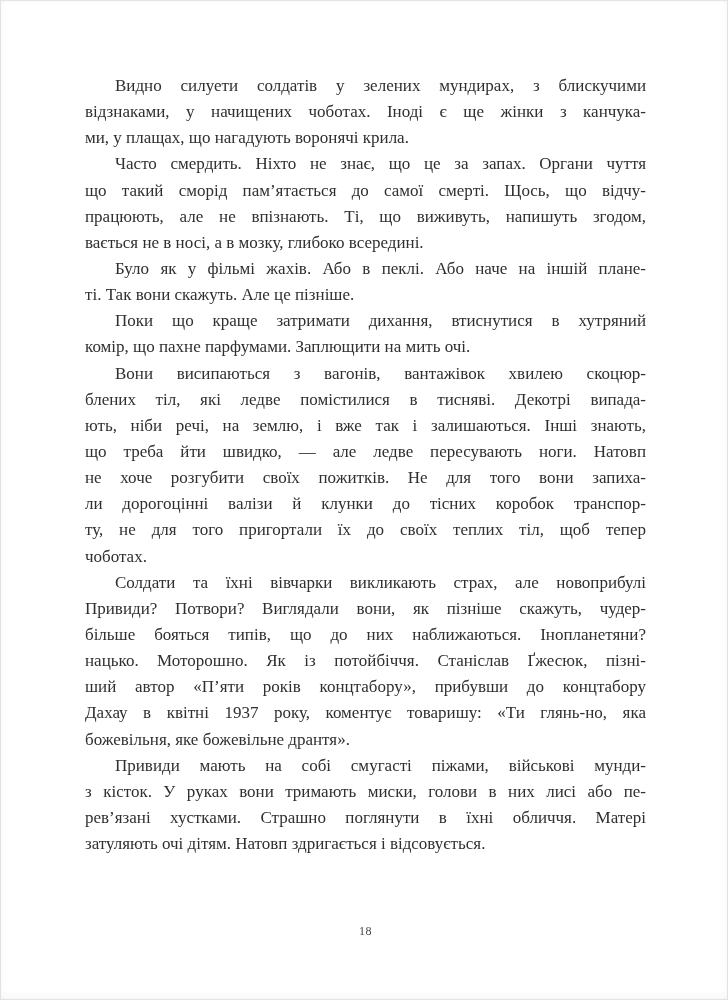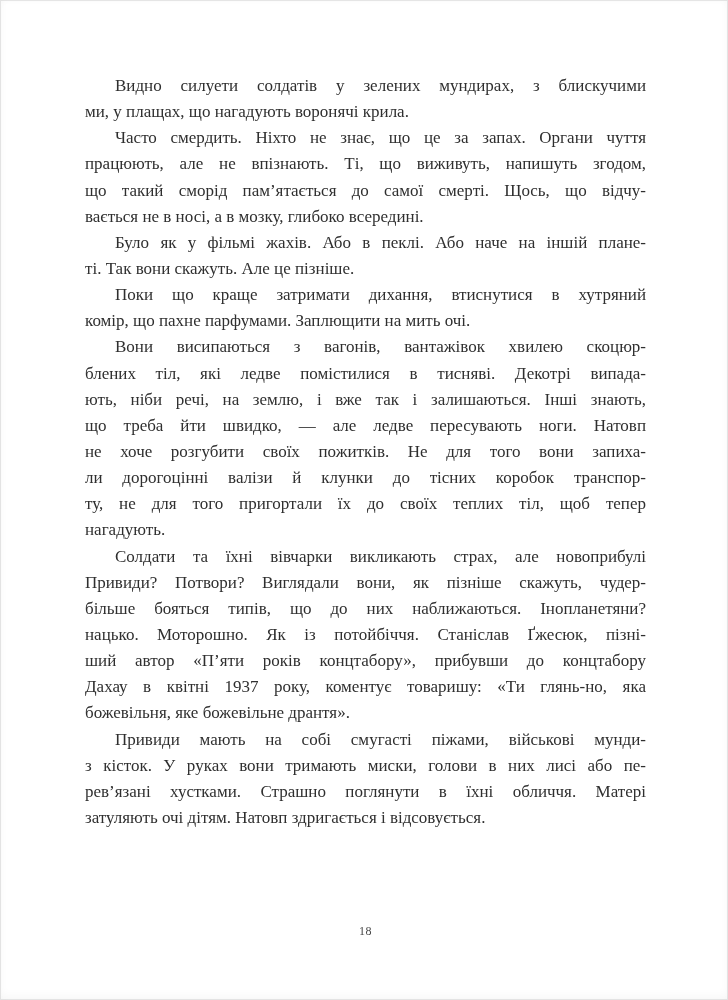--- a/index.html
+++ b/index.html
@@ -58,37 +58,38 @@
     letter-spacing: 0.5px;
     color: #474747;
   }
 </style>
 </head>
 <body>
 
 <div class="page">
   <div class="text-block">
       <div class="line first">Видно силуети солдатів у зелених мундирах, з блискучими</div>
+      <div class="line">відзнаками, у начищених чоботах. Іноді є ще жінки з канчука-</div>
       <div class="line last">ми, у плащах, що нагадують воронячі крила.</div>
       <div class="line first">Часто смердить. Ніхто не знає, що це за запах. Органи чуття</div>
+      <div class="line">що такий сморід пам’ятається до самої смерті. Щось, що відчу-</div>
       <div class="line">працюють, але не впізнають. Ті, що виживуть, напишуть згодом,</div>
-      <div class="line">що такий сморід пам’ятається до самої смерті. Щось, що відчу-</div>
       <div class="line last">вається не в носі, а в мозку, глибоко всередині.</div>
       <div class="line first">Було як у фільмі жахів. Або в пеклі. Або наче на іншій плане-</div>
       <div class="line last">ті. Так вони скажуть. Але це пізніше.</div>
       <div class="line first">Поки що краще затримати дихання, втиснутися в хутряний</div>
       <div class="line last">комір, що пахне парфумами. Заплющити на мить очі.</div>
       <div class="line first">Вони висипаються з вагонів, вантажівок хвилею скоцюр-</div>
       <div class="line">блених тіл, які ледве помістилися в тисняві. Декотрі випада-</div>
       <div class="line">ють, ніби речі, на землю, і вже так і залишаються. Інші знають,</div>
       <div class="line">що треба йти швидко, — але ледве пересувають ноги. Натовп</div>
       <div class="line">не хоче розгубити своїх пожитків. Не для того вони запиха-</div>
       <div class="line">ли дорогоцінні валізи й клунки до тісних коробок транспор-</div>
       <div class="line">ту, не для того пригортали їх до своїх теплих тіл, щоб тепер</div>
-      <div class="line last">нагадують.</div>
+      <div class="line last">чоботах.</div>
       <div class="line first">Солдати та їхні вівчарки викликають страх, але новоприбулі</div>
       <div class="line">Привиди? Потвори? Виглядали вони, як пізніше скажуть, чудер-</div>
       <div class="line">більше бояться типів, що до них наближаються. Інопланетяни?</div>
       <div class="line">нацько. Моторошно. Як із потойбіччя. Станіслав Ґжесюк, пізні-</div>
       <div class="line">ший автор «П’яти років концтабору», прибувши до концтабору</div>
       <div class="line">Дахау в квітні 1937 року, коментує товаришу: «Ти глянь-но, яка</div>
       <div class="line last">божевільня, яке божевільне дрантя».</div>
       <div class="line first">Привиди мають на собі смугасті піжами, військові мунди-</div>
       <div class="line">з кісток. У руках вони тримають миски, голови в них лисі або пе-</div>
       <div class="line">рев’язані хустками. Страшно поглянути в їхні обличчя. Матері</div>

